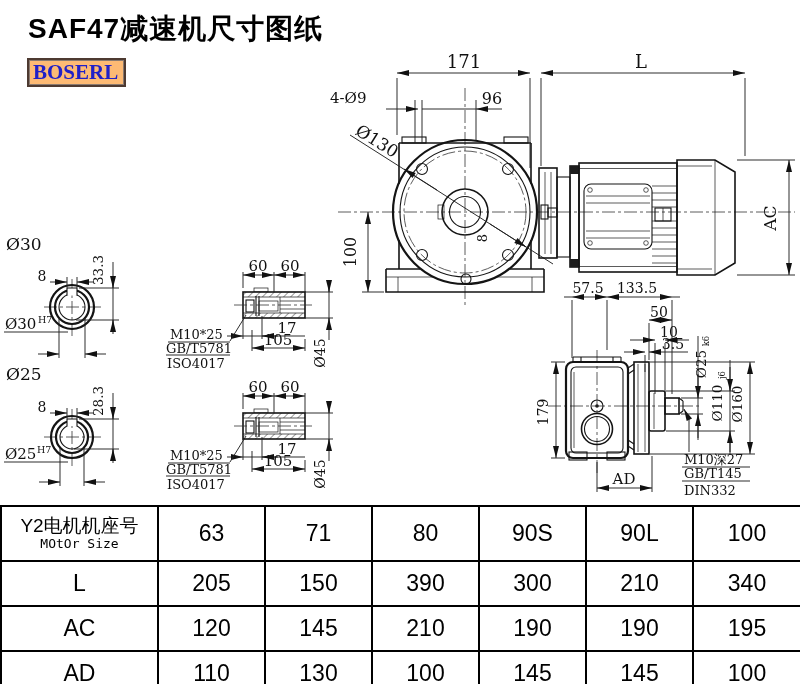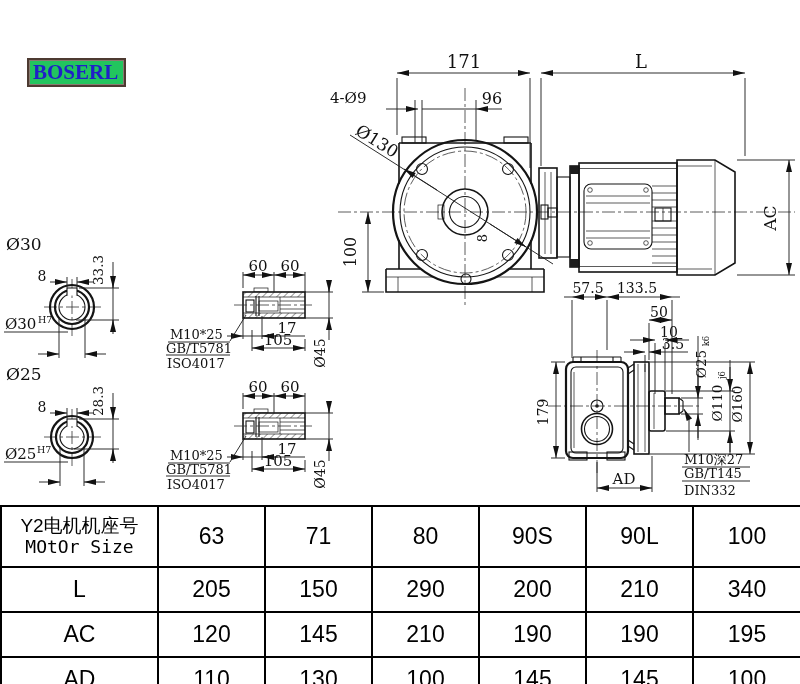--- a/index.html
+++ b/index.html
@@ -3,39 +3,39 @@
 <meta charset="utf-8">
 <style>
   html,body{margin:0;padding:0;background:#fff;}
   .stage{position:relative;width:800px;height:684px;background:#fff;overflow:hidden;
          font-family:"Liberation Sans",sans-serif;}
   .title{position:absolute;left:28px;top:10px;font-size:28px;font-weight:700;color:#000;
          letter-spacing:1px;white-space:nowrap;}
   .logo{position:absolute;left:27px;top:58px;border:2px solid #4d3a31;
         box-shadow:inset 0 0 0 1px #8a7a70;padding:0 6px 1px 4px;
         font-family:"Liberation Serif",serif;font-weight:700;font-size:21px;color:#2020c8;
-        line-height:1.15;background:#22c55e;}
+        line-height:1.15;background:#fdba74;}
   svg.draw{position:absolute;left:0;top:0;}
   svg.draw text{font-family:"DejaVu Serif",serif;fill:#111;}
   .o1{stroke:#141414;stroke-width:1.1;fill:none}
   .o08{stroke:#141414;stroke-width:0.7;fill:none}
   .o16{stroke:#141414;stroke-width:1.6;fill:none}
   .o2{stroke:#141414;stroke-width:2.2;fill:none}
   .dim{stroke:#222;stroke-width:0.95;fill:none}
   .cl{stroke:#333;stroke-width:0.8;fill:none;stroke-dasharray:13 3 3 3}
   .wf{fill:#fff;stroke:none}
   .dk{fill:#1c1c1c;stroke:none}
   
   .dim-table{position:absolute;left:0;top:505px;width:800px;height:179px;}
   .dim-table table{border-collapse:collapse;width:800px;height:179px;table-layout:fixed;}
   .dim-table td{border:2px solid #000;text-align:center;vertical-align:middle;
                 font-size:23px;color:#000;padding:8px;}
   .dim-table .hcell{font-size:19px;line-height:1.15;}
   .dim-table .hcell .cn{font-size:19px;font-weight:500;white-space:nowrap;}
-  .dim-table .hcell .en{font-family:"DejaVu Sans Mono",monospace;font-size:18px;white-space:nowrap;}
+  .dim-table .hcell .en{font-family:"DejaVu Sans Mono",monospace;font-size:13px;white-space:nowrap;}
 </style>
 </head>
 <body>
 
 <div class="stage">
 
   <svg class="draw" width="800" height="505" viewBox="0 0 800 505">
     <defs>
       <marker id="ae" markerUnits="userSpaceOnUse" markerWidth="14" markerHeight="8" refX="13" refY="4" orient="auto">
         <path d="M1,1 L13,4 L1,7 Z" fill="#111"></path>
@@ -302,20 +302,21 @@
       <text x="624" y="484" font-size="15" text-anchor="middle">AD</text>
 
       <text x="684" y="464" font-size="13">M10深27</text>
       <line class="dim" x1="682" y1="467" x2="750" y2="467"></line>
       <text x="684" y="478" font-size="13">GB/T145</text>
       <line class="dim" x1="682" y1="481" x2="750" y2="481"></line>
       <text x="684" y="495" font-size="13">DIN332</text>
     </g>
   </svg>
 
+  <div class="title">SAF47减速机尺寸图纸</div>
   <div class="logo">BOSERL</div>
 
   <div class="dim-table">
     <table>
       <colgroup>
         <col style="width:157px">
           <col style="width:107px">
           <col style="width:107px">
         <col style="width:107px">
           <col style="width:107px">
@@ -332,22 +333,22 @@
         <td>71</td>
         <td>80</td>
         <td>90S</td>
         <td>90L</td>
         <td>100</td>
       </tr>
       <tr style="height:42px">
         <td>L</td>
         <td>205</td>
         <td>150</td>
-        <td>290</td>
-        <td>200</td>
+        <td>390</td>
+        <td>300</td>
         <td>210</td>
         <td>340</td>
       </tr>
       <tr style="height:42px">
         <td>AC</td>
         <td>120</td>
         <td>145</td>
         <td>210</td>
         <td>190</td>
         <td>190</td>

